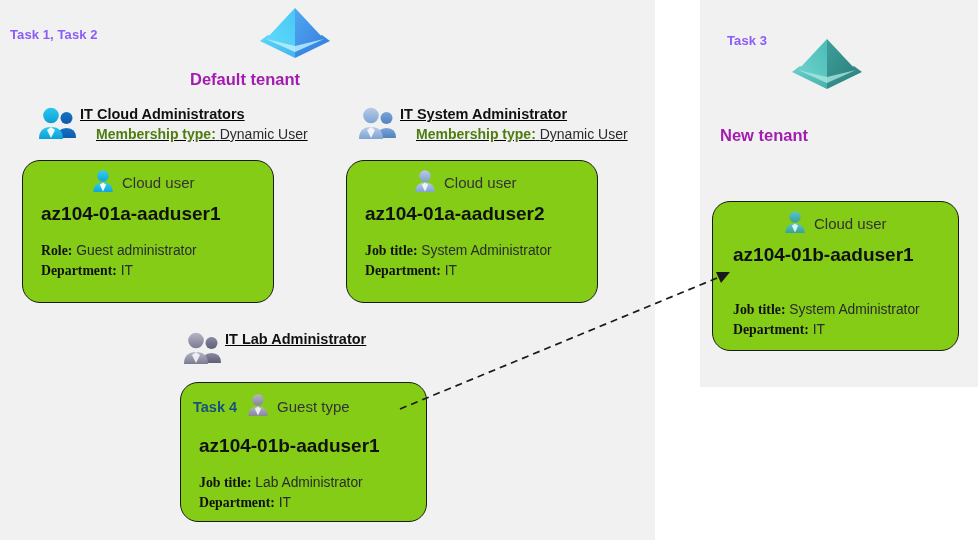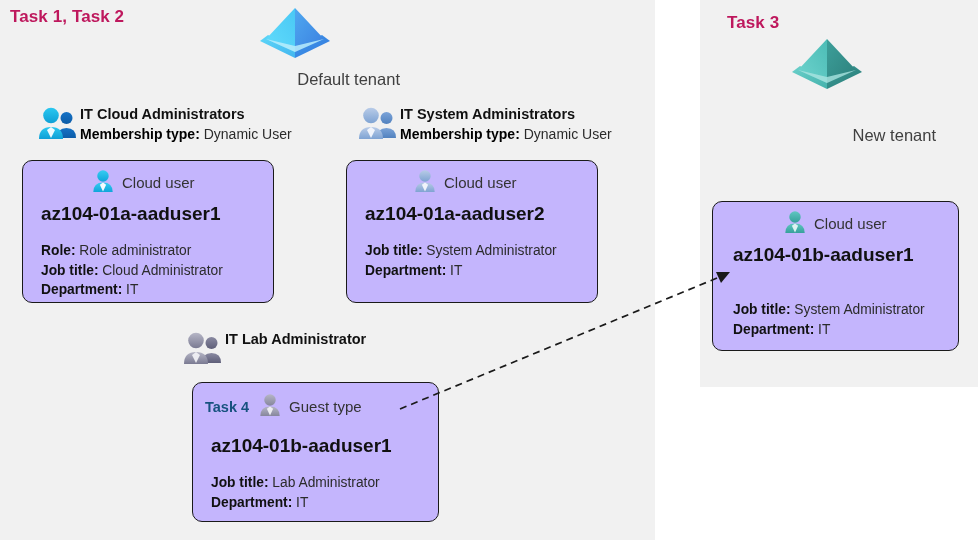--- a/index.html
+++ b/index.html
@@ -19,70 +19,72 @@
   }
   .panel {
     position: absolute;
     background: #f1f1f1;
   }
   #left-panel  { left: 0;   top: 0; width: 655px; height: 540px; }
   #right-panel { left: 700px; top: 0; width: 278px; height: 387px; }
 
   .task-label {
     position: absolute;
-    color: #be185d;
-    font-weight: bold;
-    font-size: 17px;
+    color: #8b5cf6;
+    font-weight: bold;
+    font-size: 13px;
     letter-spacing: 0.1px;
     white-space: nowrap;
+    margin-top: 20px;
   }
 
   
   .tenant-icon {
     position: absolute;
     width: 78px;
     height: 68px;
   }
   .tenant-caption {
     position: absolute;
-    font-weight: normal;
+    font-weight: bold;
     font-size: 16.5px;
-    color: #404040;
-    text-align: right;
+    color: #a21caf;
+    text-align: left;
     white-space: nowrap;
   }
 
   
   .group-icon { position: absolute; width: 42px; height: 34px; }
   .person-icon { display: inline-block; vertical-align: middle; }
 
   
   .group-head {
     position: absolute;
     white-space: nowrap;
+    text-decoration: underline;
   }
   .group-title {
     font-weight: bold;
     font-size: 14.5px;
     color: #111111;
     line-height: 19px;
   }
   .group-meta {
     font-size: 14px;
     color: #2b2b2b;
     line-height: 20px;
   }
-  .group-meta b { color: #000000; }
+  .group-meta b { color: #4d7c0f; margin-left: 16px; }
 
   
   .card {
     position: absolute;
     border: 1.6px solid #1a1a1a;
-    border-radius: 10px;
-    background: #c4b5fd;
+    border-radius: 18px;
+    background: #84cc16;
     box-sizing: border-box;
   }
   .card-usertype {
     position: absolute;
     display: flex;
     align-items: center;
     gap: 7px;
     font-size: 15px;
     color: #333333;
     white-space: nowrap;
@@ -100,21 +102,21 @@
     color: #111111;
     white-space: nowrap;
   }
   .card-props {
     position: absolute;
     font-size: 13.8px;
     color: #2b2b2b;
     line-height: 19.5px;
     white-space: nowrap;
   }
-  .card-props b { color: #111111; }
+  .card-props b { color: #111111; font-family: Liberation Serif, serif; }
 
   .arrow-layer {
     position: absolute;
     left: 0; top: 0;
     width: 978px; height: 540px;
     pointer-events: none;
   }
 </style>
 </head>
 <body>
@@ -196,25 +198,21 @@
           <path d="M2.5 25 q0-10.5 10.5-10.5 q10.5 0 10.5 10.5 z" fill="url(#p1)"></path>
           <path d="M13 14.5 l-3.4 2.6 l3.4 7.2 l3.4 -7.2 z" fill="#ffffff" opacity="0.95"></path>
         </svg>
       </span>
       <span>Cloud user</span>
     </div>
     <div class="card-username" style="left:18px; top:42px;">az104-01a-aaduser1</div>
     <div class="card-props" style="left:18px; top:80px;">
       <div>
         <b>Role:</b>
-        <span>Role administrator</span>
-      </div>
-      <div>
-        <b>Job title:</b>
-        <span>Cloud Administrator</span>
+        <span>Guest administrator</span>
       </div>
       <div>
         <b>Department:</b>
         <span>IT</span>
       </div>
     </div>
   </div>
 
   <div class="group-icon" style="left:357px; top:107px;">
     <svg viewBox="0 0 42 34" width="42" height="34">
@@ -229,21 +227,21 @@
         </linearGradient>
       </defs>
       <circle cx="29.5" cy="11" r="6" fill="url(#g2b)"></circle>
       <path d="M20 31 q0-10 9.5-10 q9.5 0 9.5 10 z" fill="url(#g2b)"></path>
       <circle cx="14" cy="8.5" r="7.8" fill="url(#g2a)"></circle>
       <path d="M2 32 q0-12 12-12 q12 0 12 12 z" fill="url(#g2a)"></path>
       <path d="M14 20 l-4 3 l4 8 l4 -8 z" fill="#f4f7fc" opacity="0.95"></path>
     </svg>
   </div>
   <div class="group-head" style="left:400px; top:105px;">
-    <div class="group-title">IT System Administrators</div>
+    <div class="group-title">IT System Administrator</div>
     <div class="group-meta">
       <b>Membership type:</b>
       <span>Dynamic User</span>
     </div>
   </div>
 
   <div class="card" style="left:346px; top:160px; width:252px; height:143px;">
     <div class="card-usertype" style="left:66px; top:8px;">
       <span class="person-icon">
         <svg viewBox="0 0 26 26" width="24" height="24">
@@ -289,21 +287,21 @@
       <path d="M20 31 q0-10 9.5-10 q9.5 0 9.5 10 z" fill="url(#g3b)"></path>
       <circle cx="14" cy="8.5" r="7.8" fill="url(#g3a)"></circle>
       <path d="M2 32 q0-12 12-12 q12 0 12 12 z" fill="url(#g3a)"></path>
       <path d="M14 20 l-4 3 l4 8 l4 -8 z" fill="#f0f0f4" opacity="0.95"></path>
     </svg>
   </div>
   <div class="group-head" style="left:225px; top:330px;">
     <div class="group-title">IT Lab Administrator</div>
   </div>
 
-  <div class="card" style="left:192px; top:382px; width:247px; height:140px;">
+  <div class="card" style="left:180px; top:382px; width:247px; height:140px;">
     <div class="card-usertype" style="left:12px; top:10px;">
       <span class="mini-task">Task 4</span>
       <span class="person-icon">
         <svg viewBox="0 0 26 26" width="24" height="24">
           <defs>
               <linearGradient id="p3" x1="0" y1="0" x2="0" y2="1">
             <stop offset="0" stop-color="#b6b6c6"></stop>
                 <stop offset="1" stop-color="#86869c"></stop>
           </linearGradient>
             </defs>

